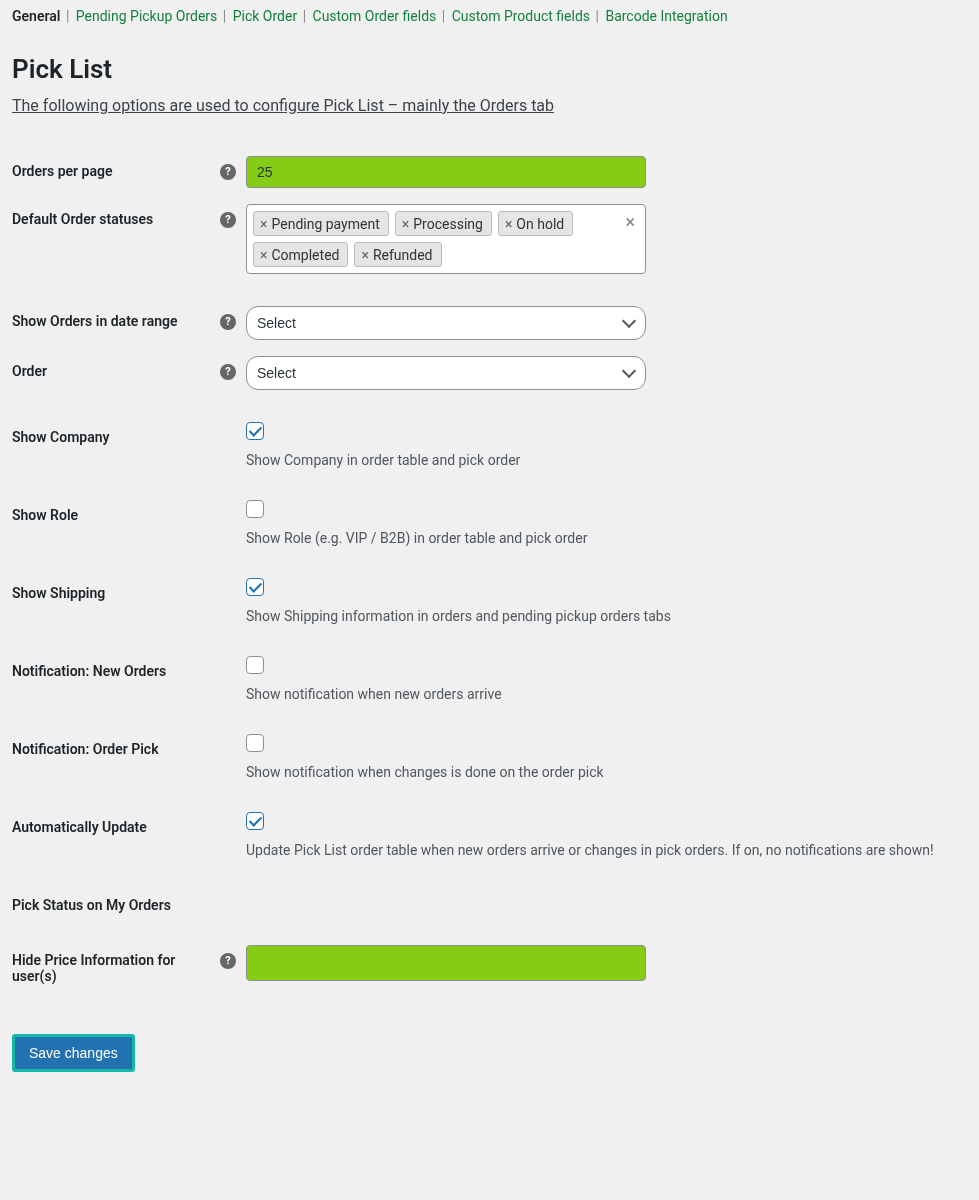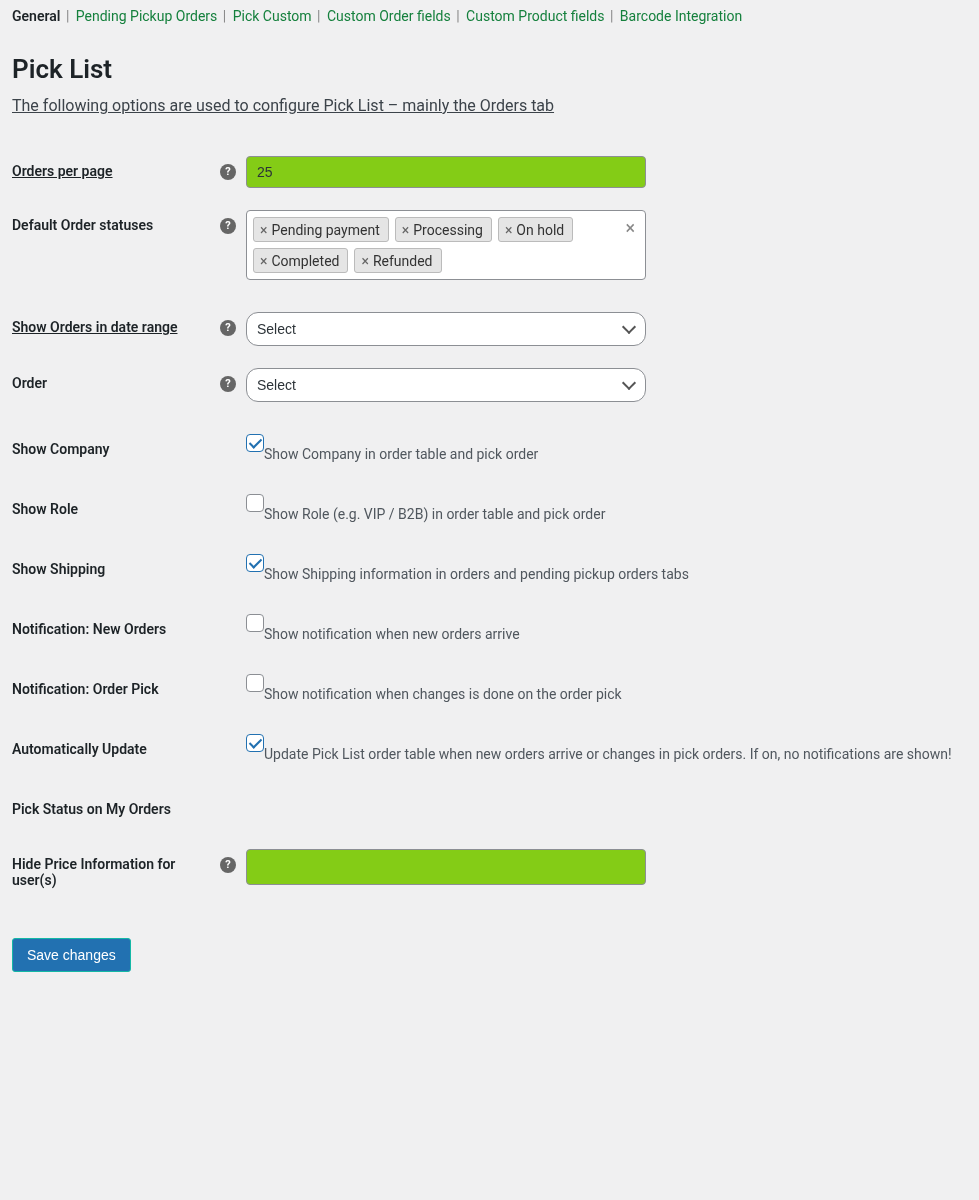--- a/index.html
+++ b/index.html
@@ -47,22 +47,21 @@
     }
     .form-table {
       width: 100%;
     }
     .form-row {
       display: flex;
       align-items: flex-start;
       margin-bottom: 32px;
     }
     .form-row.tight {
-      margin-bottom: 22px;
-      text-decoration: underline;
+      margin-bottom: 16px;
     }
     .form-label {
       width: 234px;
       flex-shrink: 0;
       font-weight: 600;
       font-size: 14px;
       color: #1d2327;
       padding-top: 7px;
       position: relative;
       padding-right: 24px;
@@ -158,20 +157,21 @@
       right: 10px;
       top: 8px;
       color: #888;
       font-size: 18px;
       cursor: pointer;
       line-height: 1;
     }
     .checkbox-wrap {
       display: flex;
       align-items: flex-start;
+      flex-direction: column;
     }
     .cb {
       width: 18px;
       height: 18px;
       border: 1px solid #8c8f94;
       border-radius: 4px;
       background: #fff;
       cursor: pointer;
       position: relative;
       display: inline-block;
@@ -190,40 +190,40 @@
       border-width: 0 2px 2px 0;
       transform: rotate(45deg);
     }
     .cb-desc {
       margin-top: 12px;
       color: #50575e;
       font-size: 14px;
     }
     .save-btn {
       background: #2271b1;
-      border: 1px solid #14b8a6;
+      border: 3px solid #14b8a6;
       color: #fff;
       padding: 8px 14px;
       border-radius: 3px;
       font-size: 14px;
       cursor: pointer;
       margin-top: 18px;
     }
   </style>
 </head>
 <body>
 
 
 
 <div class="tabs">
   <span class="tab-active">General</span>
   <span class="sep">|</span>
   <a class="tab-item">Pending Pickup Orders</a>
   <span class="sep">|</span>
-  <a class="tab-item">Pick Custom</a>
+  <a class="tab-item">Pick Order</a>
   <span class="sep">|</span>
   <a class="tab-item">Custom Order fields</a>
   <span class="sep">|</span>
   <a class="tab-item">Custom Product fields</a>
   <span class="sep">|</span>
   <a class="tab-item">Barcode Integration</a>
 </div>
 
 <h2 class="page-title">Pick List</h2>
 <p class="description">The following options are used to configure Pick List – mainly the Orders tab</p>

